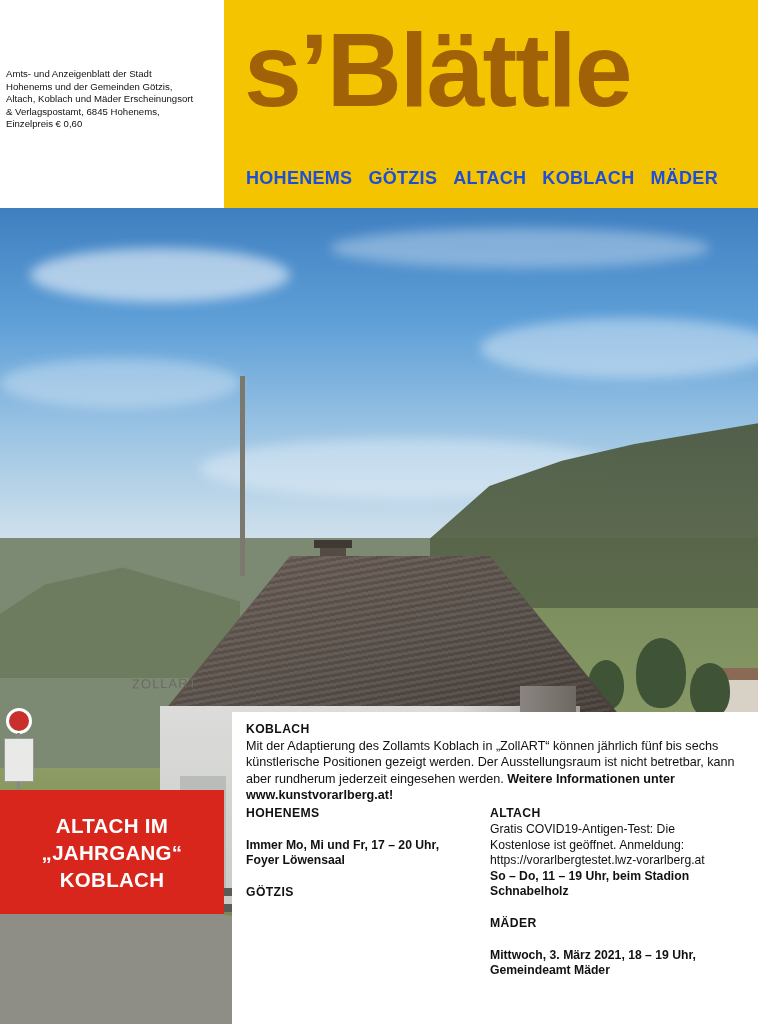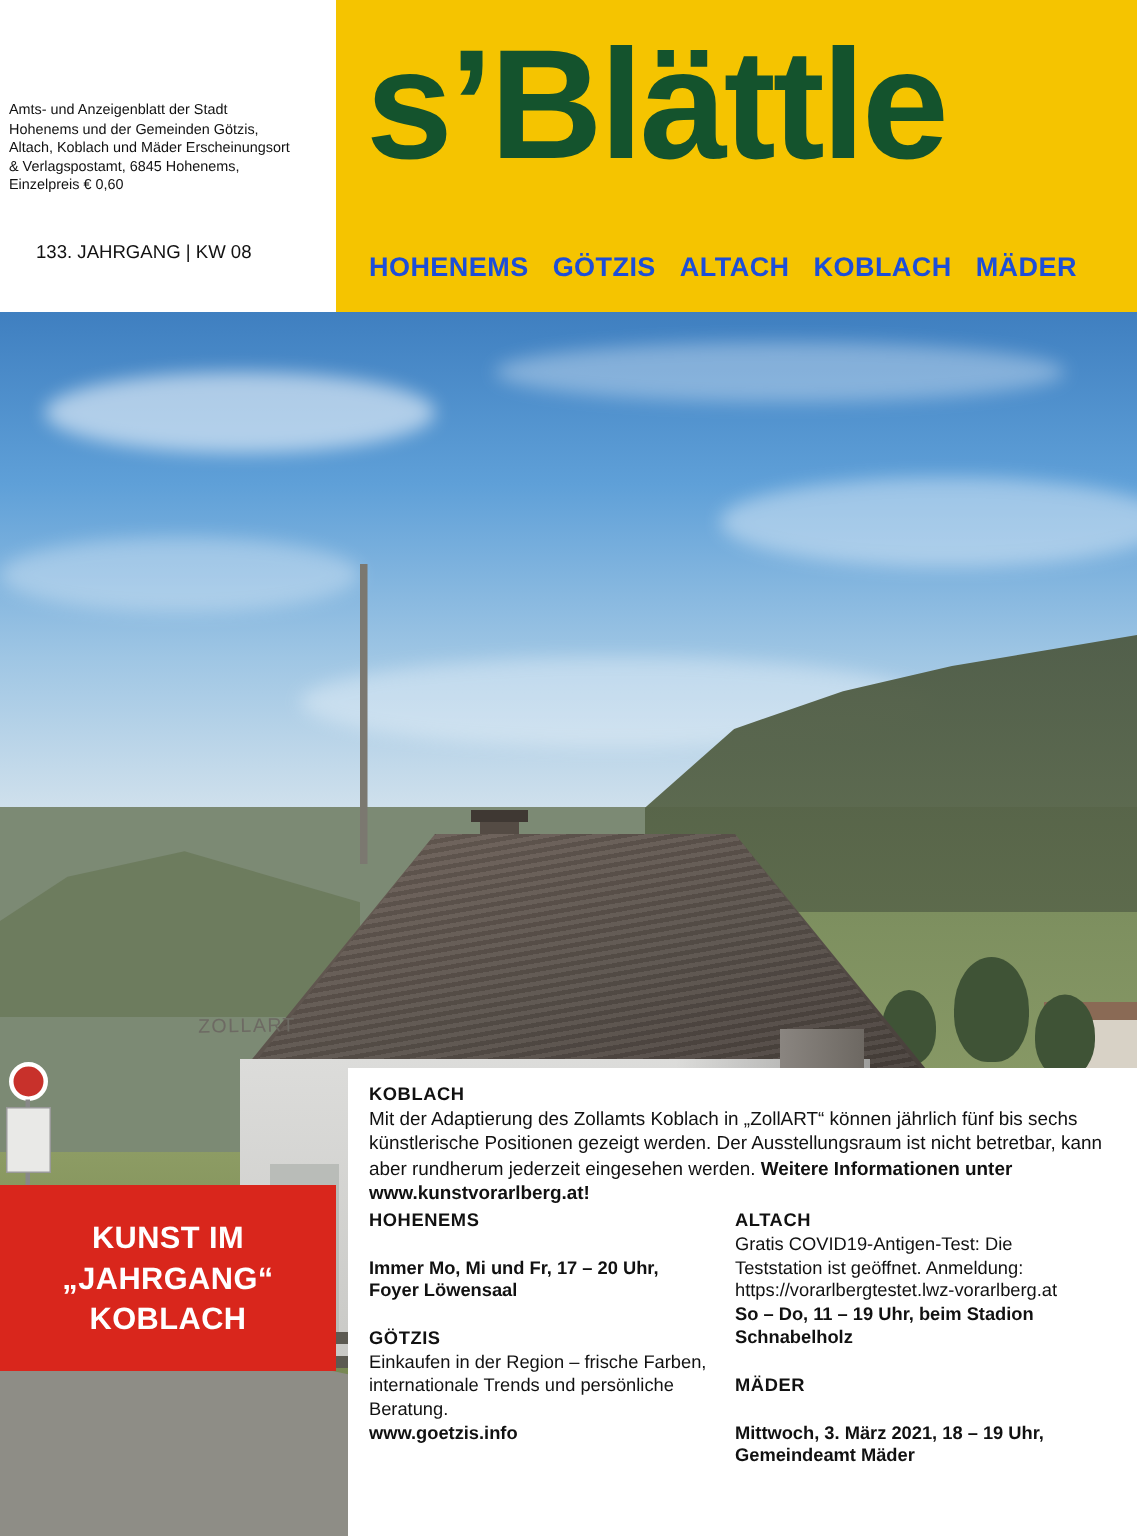--- a/index.html
+++ b/index.html
@@ -30,21 +30,21 @@
     width: 534px; height: 208px;
     background: #f5c400;
   }
   .logo-title {
     position: absolute;
     left: 244px; top: 18px;
     font-size: 104px;
     line-height: 104px;
     font-weight: bold;
     letter-spacing: -2px;
-    color: #14532d;
+    color: #a16207;
     font-family: "Liberation Sans", sans-serif;
   }
   .logo-towns {
     position: absolute;
     left: 246px; top: 168px;
     font-size: 18px;
     font-weight: bold;
     letter-spacing: 0.3px;
     color: #1d4ed8;
     white-space: nowrap;
@@ -278,21 +278,20 @@
 <div class="page">
 
   <div class="masthead">
     <div class="masthead-yellow"></div>
     <div class="logo-title">s’Blättle</div>
     <div class="logo-towns">
       <span>HOHENEMS</span><span>GÖTZIS</span><span>ALTACH</span><span>KOBLACH</span><span>MÄDER</span>
     </div>
     <div class="imprint">Amts- und Anzeigenblatt der Stadt Hohenems und der Gemeinden Götzis, Altach, Koblach und Mäder Erscheinungsort &amp; Verlagspostamt, 6845 Hohenems, Einzelpreis € 0,60</div>
     <div class="issue-line">
-      <div>133. JAHRGANG | KW 08</div>
     </div>
   </div>
 
   <div class="photo">
     <div class="sky"></div>
     <div class="cloud c1"></div>
     <div class="cloud c2"></div>
     <div class="cloud c3"></div>
     <div class="cloud c4"></div>
     <div class="cloud c5"></div>
@@ -328,21 +327,21 @@
       <div class="door"></div>
       <div class="zollart-text">ZOLLART</div>
       <div class="vertical-word">SchauRaum</div>
       <div class="rail"></div>
       <div class="rail rail2"></div>
       <div class="steps"></div>
     </div>
   </div>
 
   <div class="red-badge">
-    <div>KUNST IM</div>
+    <div>ALTACH IM</div>
     <div>„JAHRGANG“</div>
     <div>KOBLACH</div>
   </div>
 
   <div class="lead-box">
     <div class="lead-inner">
       <div class="kicker">KOBLACH</div>
       <div class="lead-text">
         <span>Mit der Adaptierung des Zollamts Koblach in „ZollART“ können jährlich fünf bis sechs künstlerische Positionen gezeigt werden. Der Ausstellungsraum ist nicht betretbar, kann aber rundherum jederzeit eingesehen werden.</span>
         <span class="bold">Weitere Informationen unter www.kunstvorarlberg.at!</span>
@@ -354,31 +353,27 @@
     <div class="col">
       <div class="block">
         <h3>HOHENEMS</h3>
         <p>
           <br>
           <span class="b">Immer Mo, Mi und Fr, 17 – 20 Uhr, Foyer Löwensaal</span>
         </p>
       </div>
       <div class="block">
         <h3>GÖTZIS</h3>
-        <p>
-          <span>Einkaufen in der Region – frische Farben, internationale Trends und persönliche Beratung.</span><br>
-          <span class="b">www.goetzis.info</span>
-        </p>
       </div>
     </div>
     <div class="col">
       <div class="block">
         <h3>ALTACH</h3>
         <p>
-          <span>Gratis COVID19-Antigen-Test: Die Teststation ist geöffnet. Anmeldung: https://vorarlbergtestet.lwz-vorarlberg.at</span><br>
+          <span>Gratis COVID19-Antigen-Test: Die Kostenlose ist geöffnet. Anmeldung: https://vorarlbergtestet.lwz-vorarlberg.at</span><br>
           <span class="b">So – Do, 11 – 19 Uhr, beim Stadion Schnabelholz</span>
         </p>
       </div>
       <div class="block">
         <h3>MÄDER</h3>
         <p>
           <br>
           <span class="b">Mittwoch, 3. März 2021, 18 – 19 Uhr, Gemeindeamt Mäder</span>
         </p>
       </div>

